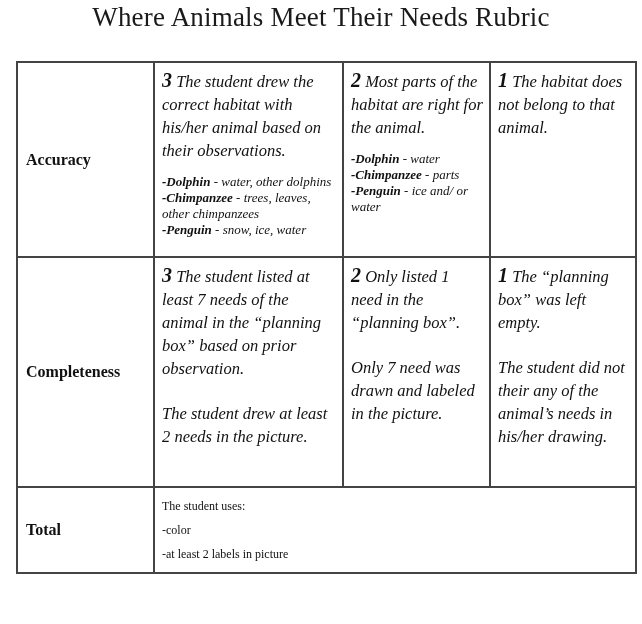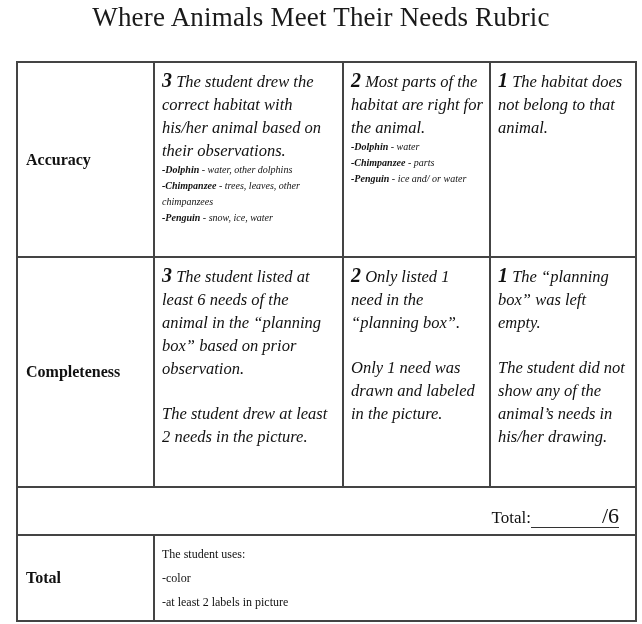--- a/index.html
+++ b/index.html
@@ -4,21 +4,21 @@
 <style>
   html, body { margin: 0; padding: 0; background: #ffffff; }
   body { width: 642px; height: 624px; position: relative; overflow: hidden; font-family: "Liberation Serif", "DejaVu Serif", serif; color: #111; }
   .title { position: absolute; top: 2px; left: 0; width: 642px; text-align: center; font-size: 27px; letter-spacing: 0.2px; font-weight: normal; color: #1a1a1a; }
   table.rubric { position: absolute; left: 16px; top: 61px; width: 621px; border-collapse: collapse; table-layout: fixed; }
   table.rubric td { border: 2px solid #444; vertical-align: top; padding: 16px; }
   .c0 { width: 137px; } .c1 { width: 189px; } .c2 { width: 147px; } .c3 { width: 146px; }
   .crit { vertical-align: middle !important; font-weight: bold; font-size: 16px; padding-left: 8px !important; }
   .cell { padding: 6px 6px 4px 7px !important; font-size: 16.5px; line-height: 23px; font-style: italic; }
   .score { font-weight: bold; font-size: 20px; }
-  .sub { font-size: 10px; line-height: 16px; margin-top: 0px; }
+  .sub { font-size: 13px; line-height: 16px; margin-top: 12px; }
   .sub b { font-weight: bold; }
   .gap { height: 22px; }
   .total-cell { height: 40px; text-align: right; vertical-align: bottom !important; padding: 0 16px 6px 0 !important; font-size: 17px; }
   .total-line { display: inline-block; width: 88px; border-bottom: 1.5px solid #333; text-align: right; font-size: 22px; line-height: 22px; }
   .effort-cell { padding: 6px 6px 6px 7px !important; font-size: 12px; line-height: 24px; }
   .row1 { height: 195px; } .row2 { height: 230px; } .row4 { height: 82px; }
 </style>
 </head>
 <body>
 
@@ -54,40 +54,35 @@
     </td>
     <td class="cell">
       <span class="score">1</span>
       <span>The habitat does not belong to that animal.</span>
     </td>
   </tr>
   <tr class="row2">
     <td class="crit">Completeness</td>
     <td class="cell">
       <span class="score">3</span>
-      <span>The student listed at least 6 needs of the animal in the “planning box” based on prior observation.</span>
+      <span>The student listed at least 7 needs of the animal in the “planning box” based on prior observation.</span>
       <div class="gap"></div>
       <div>The student drew at least 2 needs in the picture.</div>
     </td>
     <td class="cell">
       <span class="score">2</span>
       <span>Only listed 1 need in the “planning box”.</span>
       <div class="gap"></div>
-      <div>Only 1 need was drawn and labeled in the picture.</div>
+      <div>Only 7 need was drawn and labeled in the picture.</div>
     </td>
     <td class="cell">
       <span class="score">1</span>
       <span>The “planning box” was left empty.</span>
       <div class="gap"></div>
-      <div>The student did not show any of the animal’s needs in his/her drawing.</div>
-    </td>
-  </tr>
-  <tr>
-    <td colspan="4" class="total-cell">
-      <span>Total:</span><span class="total-line">/6</span>
+      <div>The student did not their any of the animal’s needs in his/her drawing.</div>
     </td>
   </tr>
   <tr class="row4">
     <td class="crit">Total</td>
     <td colspan="3" class="effort-cell">
       <div>The student uses:</div>
       <div>-color</div>
       <div>-at least 2 labels in picture</div>
     </td>
   </tr>

